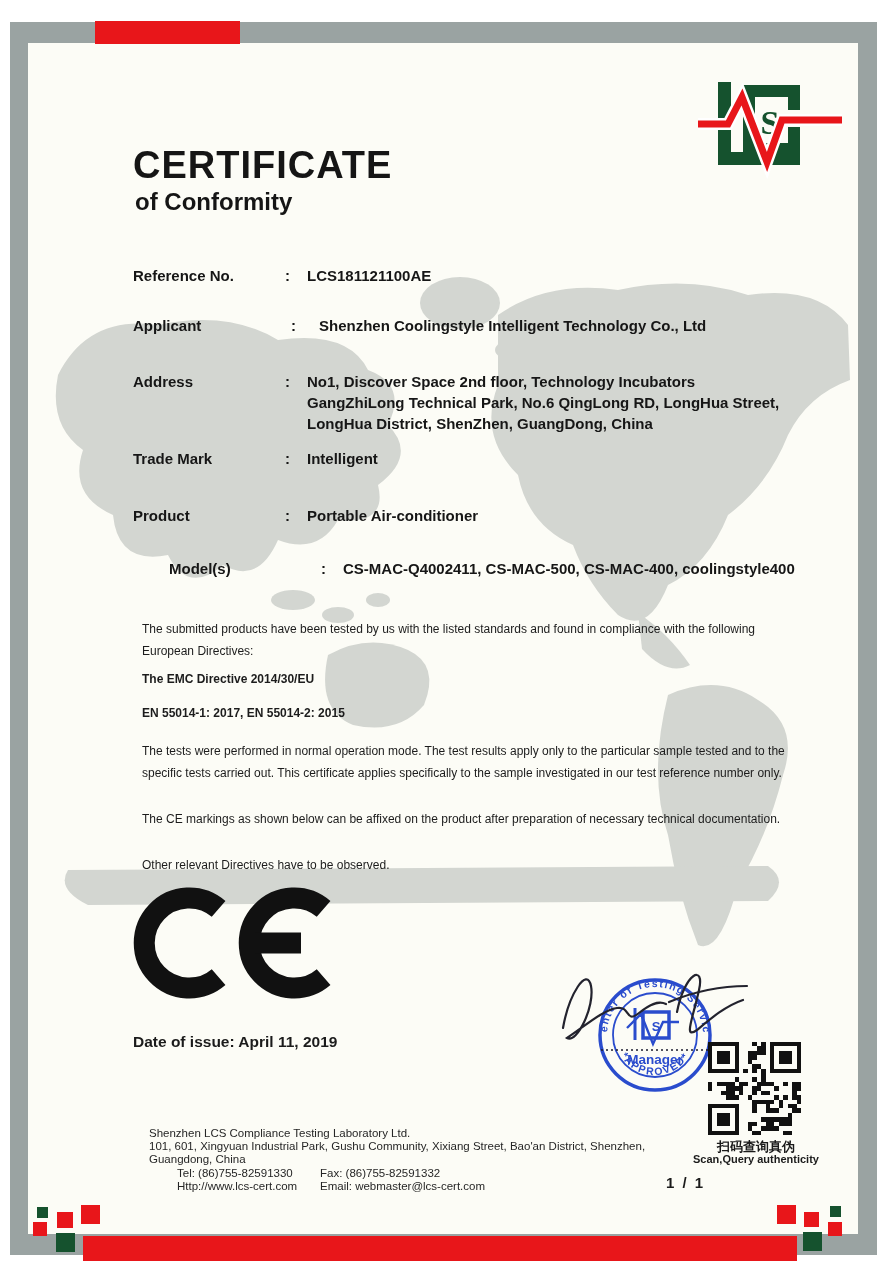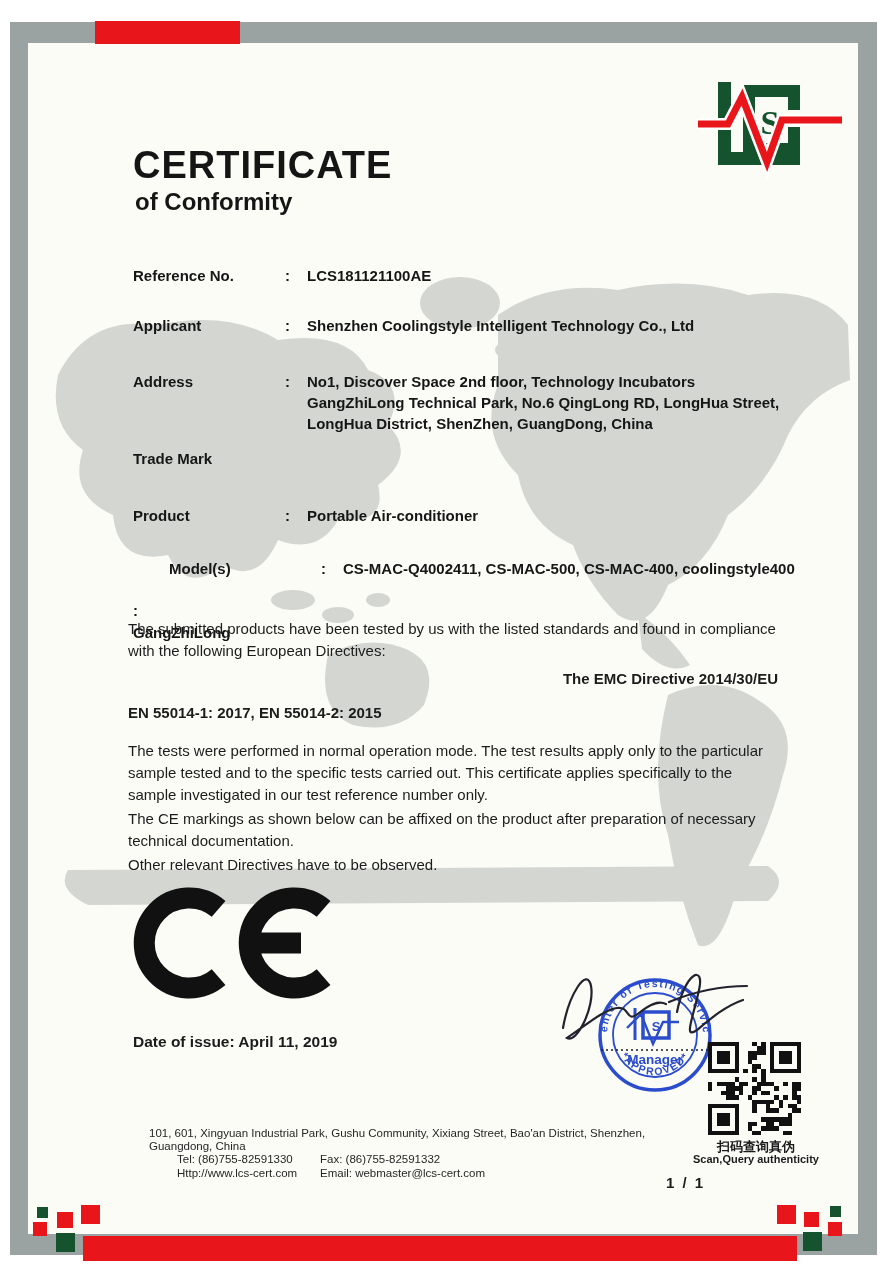--- a/index.html
+++ b/index.html
@@ -30,21 +30,21 @@
   
   .content { position:absolute; left:0; top:0; width:887px; height:1280px; z-index:5; }
   .abs { position:absolute; }
   .title { left:133px; top:144px; font-size:38px; font-weight:bold; letter-spacing:1px; color:#151515; }
   .subtitle { left:135px; top:188px; font-size:24px; font-weight:bold; color:#151515; }
   .logo-svg { left:690px; top:72px; }
   .field-row { position:absolute; left:133px; width:648px; display:flex; font-size:15px; font-weight:bold; line-height:21px; color:#161616; }
   .field-label { width:152px; flex:0 0 152px; }
   .field-colon { width:22px; flex:0 0 22px; }
   .field-value { flex:1; }
-  .para { left:128px; width:650px; font-size:15px; line-height:22px; color:#1c1c1c; }
+  .para { left:142px; width:650px; font-size:12px; line-height:22px; color:#1c1c1c; }
   .para.bold { font-weight:bold; }
   .date-issue { left:133px; top:1033px; font-size:15.5px; font-weight:bold; }
   .qr-caption-zh { left:688px; top:1138px; width:136px; text-align:center; font-size:13px; font-weight:bold; }
   .qr-caption-en { left:672px; top:1153px; width:168px; text-align:center; font-size:11px; font-weight:bold; }
   .footer { left:149px; top:1127px; width:520px; font-size:11.5px; line-height:13.2px; color:#262626; }
   .footer .cols { display:flex;margin-left:28px; }
   .footer .col1 { width:143px; flex:0 0 143px; }
   .page-num { left:666px; top:1174px; font-size:15px; font-weight:bold; letter-spacing:2px; }
   svg { display:block; }
 </style>
@@ -109,48 +109,48 @@
     </svg>
 
     <div class="abs title">CERTIFICATE</div>
     <div class="abs subtitle">of Conformity</div>
 
     <div class="field-row" style="top:265px;">
       <div class="field-label">Reference No.</div>
       <div class="field-colon">:</div>
       <div class="field-value">LCS181121100AE</div>
     </div>
-    <div class="field-row" style="top:315px;">
+    <div class="field-row" style="top:315px;gap:6px;">
       <div class="field-label">Applicant</div>
       <div class="field-colon">:</div>
       <div class="field-value">Shenzhen Coolingstyle Intelligent Technology Co., Ltd</div>
     </div>
     <div class="field-row" style="top:371px;">
       <div class="field-label">Address</div>
       <div class="field-colon">:</div>
       <div class="field-value">No1, Discover Space 2nd floor, Technology Incubators GangZhiLong Technical Park, No.6 QingLong RD, LongHua Street, LongHua District, ShenZhen, GuangDong, China</div>
     </div>
-    <div class="field-row" style="top:448px;flex-direction:column;">
+    <div class="field-row" style="top:448px;">
       <div class="field-label">Trade Mark</div>
       <div class="field-colon">:</div>
-      <div class="field-value">GangZhiLong</div>
+      <div class="field-value">Intelligent</div>
     </div>
     <div class="field-row" style="top:505px;">
       <div class="field-label">Product</div>
       <div class="field-colon">:</div>
       <div class="field-value">Portable Air-conditioner</div>
     </div>
     <div class="field-row" style="top:558px;margin-left:36px;">
       <div class="field-label">Model(s)</div>
       <div class="field-colon">:</div>
       <div class="field-value">CS-MAC-Q4002411, CS-MAC-500, CS-MAC-400, coolingstyle400</div>
     </div>
 
     <div class="abs para" style="top:618px;">The submitted products have been tested by us with the listed standards and found in compliance with the following European Directives:</div>
-    <div class="abs para bold" style="top:668px;text-align:right;">The EMC Directive 2014/30/EU</div>
+    <div class="abs para bold" style="top:668px;">The EMC Directive 2014/30/EU</div>
     <div class="abs para bold" style="top:702px;">EN 55014-1: 2017, EN 55014-2: 2015</div>
     <div class="abs para" style="top:740px;">The tests were performed in normal operation mode. The test results apply only to the particular sample tested and to the specific tests carried out. This certificate applies specifically to the sample investigated in our test reference number only.</div>
     <div class="abs para" style="top:808px;">The CE markings as shown below can be affixed on the product after preparation of necessary technical documentation.</div>
     <div class="abs para" style="top:854px;">Other relevant Directives have to be observed.</div>
 
     <svg class="abs" style="left:128px; top:883px;" width="280" height="120" viewBox="0 0 280 120">
       <g fill="none" stroke="#111111" stroke-width="21">
         <path d="M 90.6,25.9 A 45 45 0 1 0 90.6,94.1"></path>
         <path d="M 195.6,25.9 A 45 45 0 1 0 195.6,94.1"></path>
         <path d="M 127,60 L 173,60"></path>
@@ -390,20 +390,21 @@
         <rect x="6" y="20" width="1" height="1" fill="#111"></rect>
         <rect x="10" y="20" width="1" height="1" fill="#111"></rect>
         <rect x="11" y="20" width="1" height="1" fill="#111"></rect>
         <rect x="17" y="20" width="1" height="1" fill="#111"></rect>
         <rect x="18" y="20" width="1" height="1" fill="#111"></rect>
       </svg>
     <div class="abs qr-caption-zh">扫码查询真伪</div>
     <div class="abs qr-caption-en">Scan,Query authenticity</div>
 
     <div class="abs footer">
+      <div>Shenzhen LCS Compliance Testing Laboratory Ltd.</div>
       <div>101, 601, Xingyuan Industrial Park, Gushu Community, Xixiang Street, Bao'an District, Shenzhen,</div>
       <div>Guangdong, China</div>
       <div class="cols">
         <span class="col1">Tel: (86)755-82591330</span>
         <span>Fax: (86)755-82591332</span>
       </div>
       <div class="cols">
         <span class="col1">Http://www.lcs-cert.com</span>
         <span>Email: webmaster@lcs-cert.com</span>
       </div>

